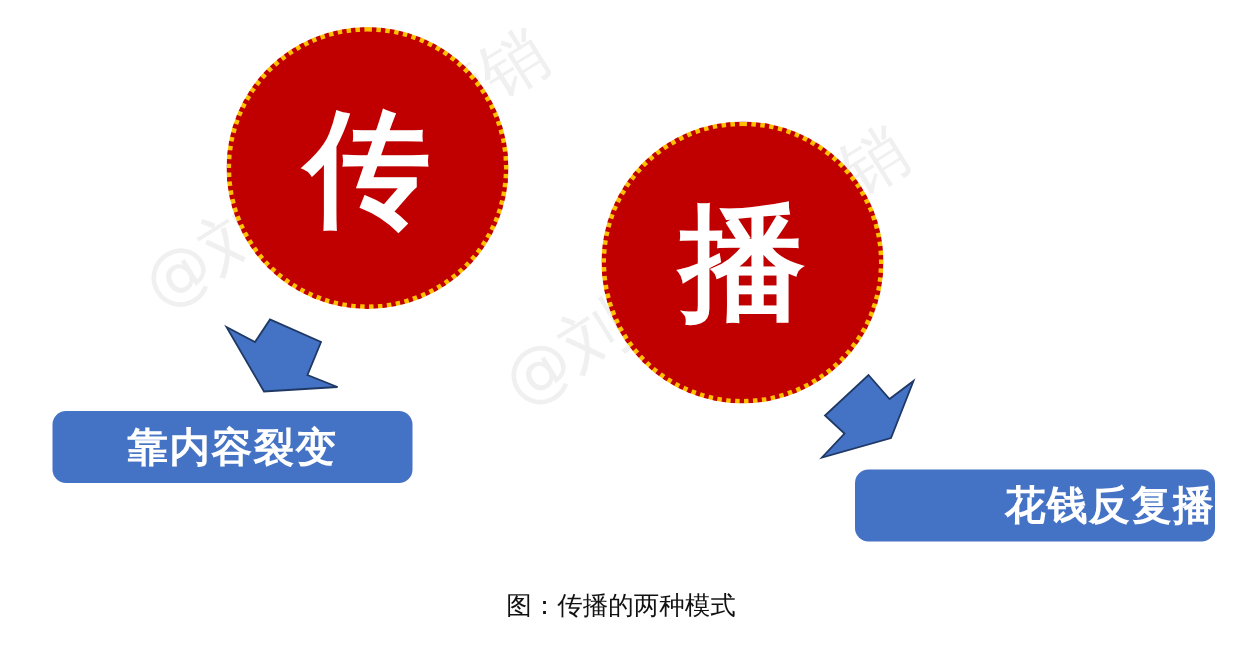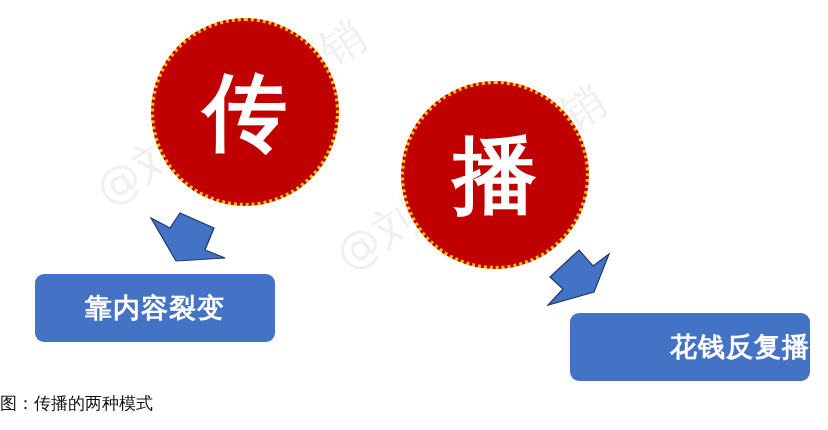--- a/index.html
+++ b/index.html
@@ -11,27 +11,27 @@
     position: absolute; width: 188px; height: 188px; border-radius: 50%;
     background: #c00000; box-sizing: border-box;
     border: 3px dotted #ffc000;
     display: flex; align-items: center; justify-content: center;
   }
   .circle span {
     color: #ffffff; font-weight: bold; font-size: 84px; line-height: 1;
     font-family: "DejaVu Sans", sans-serif;
   }
   .box {
-    position: absolute; width: 240px; height: 68px; border-radius: 9px;
+    position: absolute; width: 240px; height: 48px; border-radius: 9px;
     background: #4472c4; display: flex; align-items: center; justify-content: center;
   }
   .box span { color: #ffffff; font-weight: bold; font-size: 27px; letter-spacing: 1px; }
   .arrow { position: absolute; left: 0; top: 0; }
   .caption {
-    position: absolute; left: 0; width: 828px; top: 392px; 
+    position: absolute; left: 0; width: 828px; top: 392px; text-align: center;
     font-size: 17px; color: #111111; font-family: "DejaVu Sans", sans-serif;
   }
   .watermark {
     position: absolute; color: rgba(200, 200, 200, 0.28); font-size: 44px;
     transform: rotate(-32deg); transform-origin: left center; white-space: nowrap;
     pointer-events: none; font-family: "DejaVu Sans", sans-serif;
   }
 </style>
 </head>
 <body>

